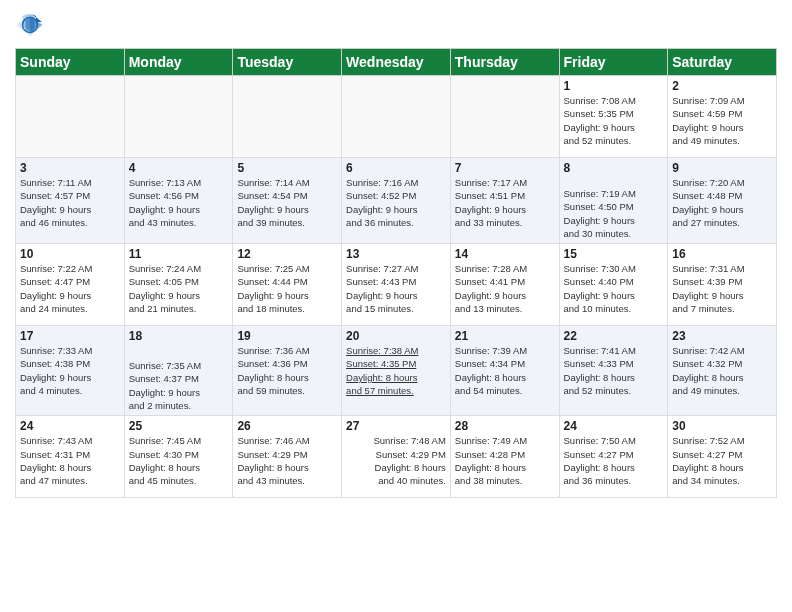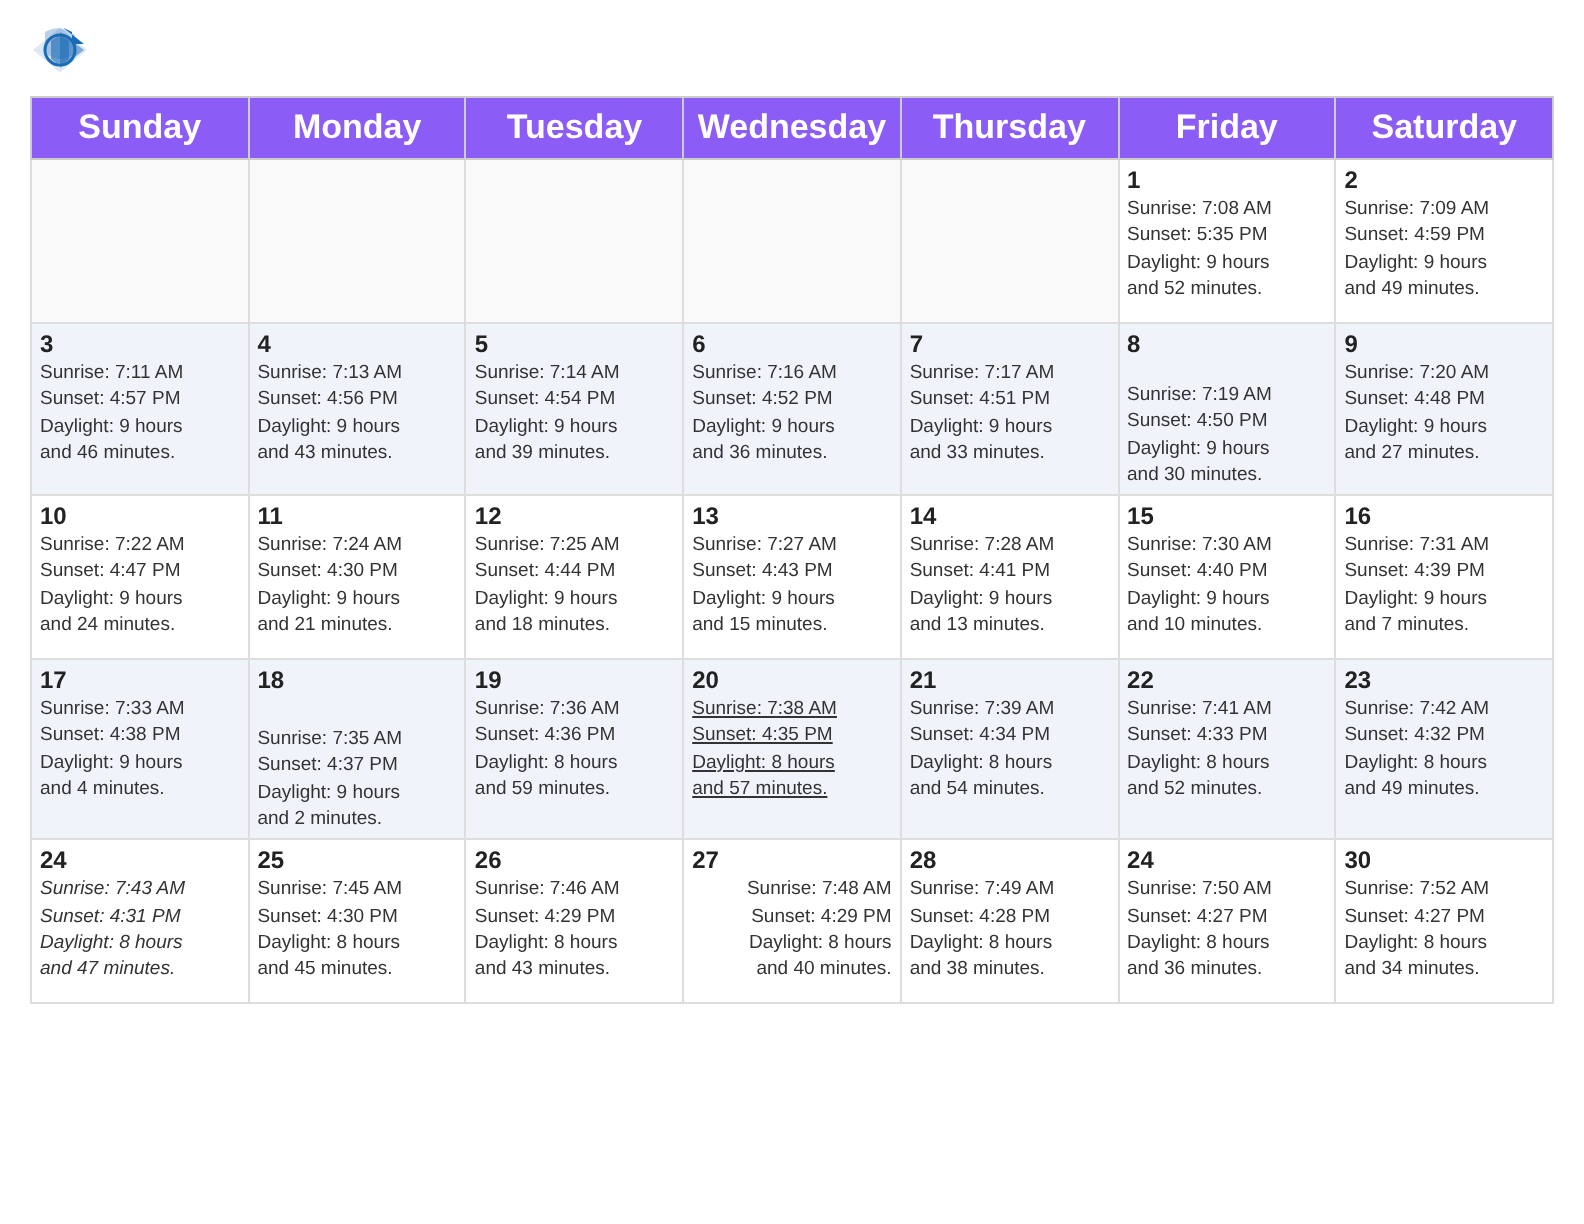--- a/index.html
+++ b/index.html
@@ -49,26 +49,26 @@
     }
     .location {
       font-size: 15px;
       color: #555;
     }
     .calendar {
       width: 100%;
       border-collapse: collapse;
     }
     .calendar th {
-      background-color: #8b5cf6;
+      background-color: #15803d;
       color: #fff;
-      font-size: 17px;
+      font-size: 14px;
       font-weight: bold;
       padding: 5px 4px;
-      text-align: center;
+      text-align: left;
       border: 1px solid #ccc;
     }
     .calendar td {
       border: 1px solid #ddd;
       vertical-align: top;
       padding: 3px 4px;
       width: calc(100% / 7);
       height: 82px;
       background: #fff;
     }
@@ -209,21 +209,21 @@
           <td>
             <span class="day-num">10</span>
             <div class="day-info" style="white-space: pre-line;">Sunrise: 7:22 AM
 Sunset: 4:47 PM
 Daylight: 9 hours
 and 24 minutes.</div>
           </td>
           <td>
             <span class="day-num">11</span>
             <div class="day-info" style="white-space: pre-line;">Sunrise: 7:24 AM
-Sunset: 4:30 PM
+Sunset: 4:05 PM
 Daylight: 9 hours
 and 21 minutes.</div>
           </td>
           <td>
             <span class="day-num">12</span>
             <div class="day-info" style="white-space: pre-line;">Sunrise: 7:25 AM
 Sunset: 4:44 PM
 Daylight: 9 hours
 and 18 minutes.</div>
           </td>
@@ -303,21 +303,21 @@
             <span class="day-num">23</span>
             <div class="day-info" style="white-space: pre-line;">Sunrise: 7:42 AM
 Sunset: 4:32 PM
 Daylight: 8 hours
 and 49 minutes.</div>
           </td>
         </tr>
         <tr>
           <td>
             <span class="day-num">24</span>
-            <div class="day-info" style="white-space: pre-line; font-style: italic;">Sunrise: 7:43 AM
+            <div class="day-info" style="white-space: pre-line;">Sunrise: 7:43 AM
 Sunset: 4:31 PM
 Daylight: 8 hours
 and 47 minutes.</div>
           </td>
           <td>
             <span class="day-num">25</span>
             <div class="day-info" style="white-space: pre-line;">Sunrise: 7:45 AM
 Sunset: 4:30 PM
 Daylight: 8 hours
 and 45 minutes.</div>

